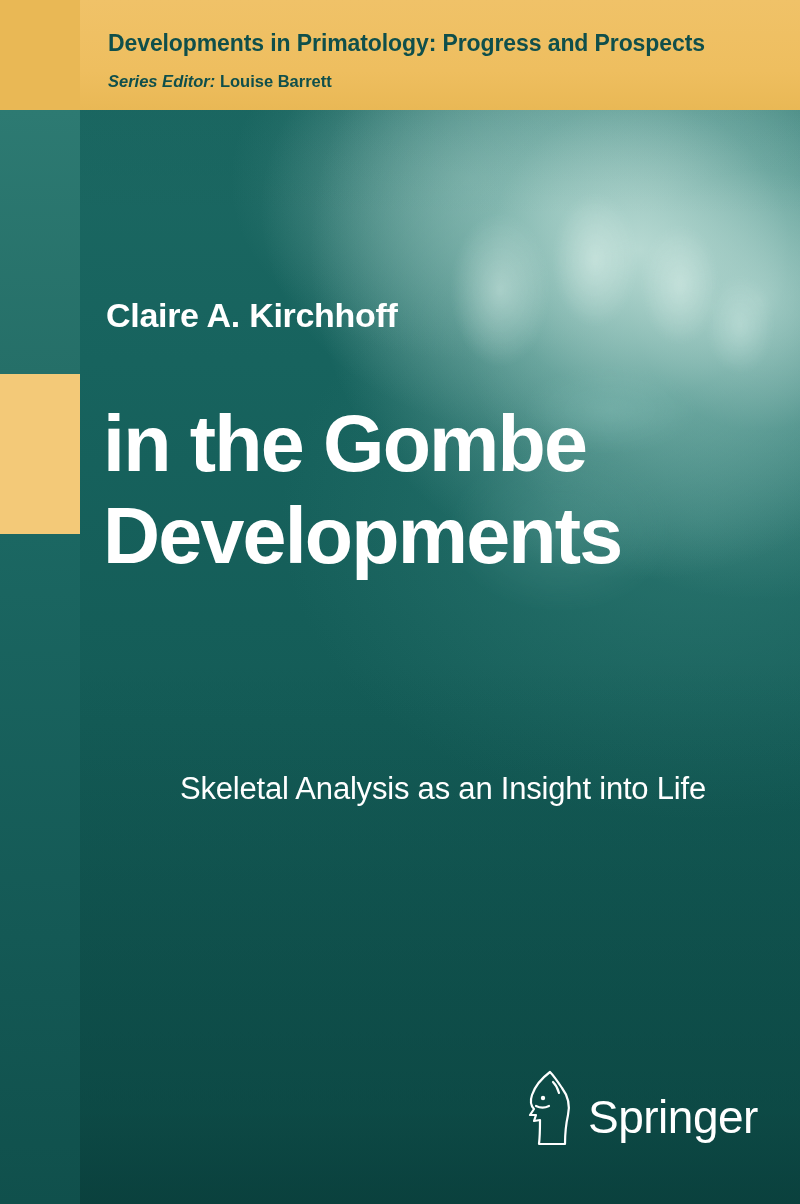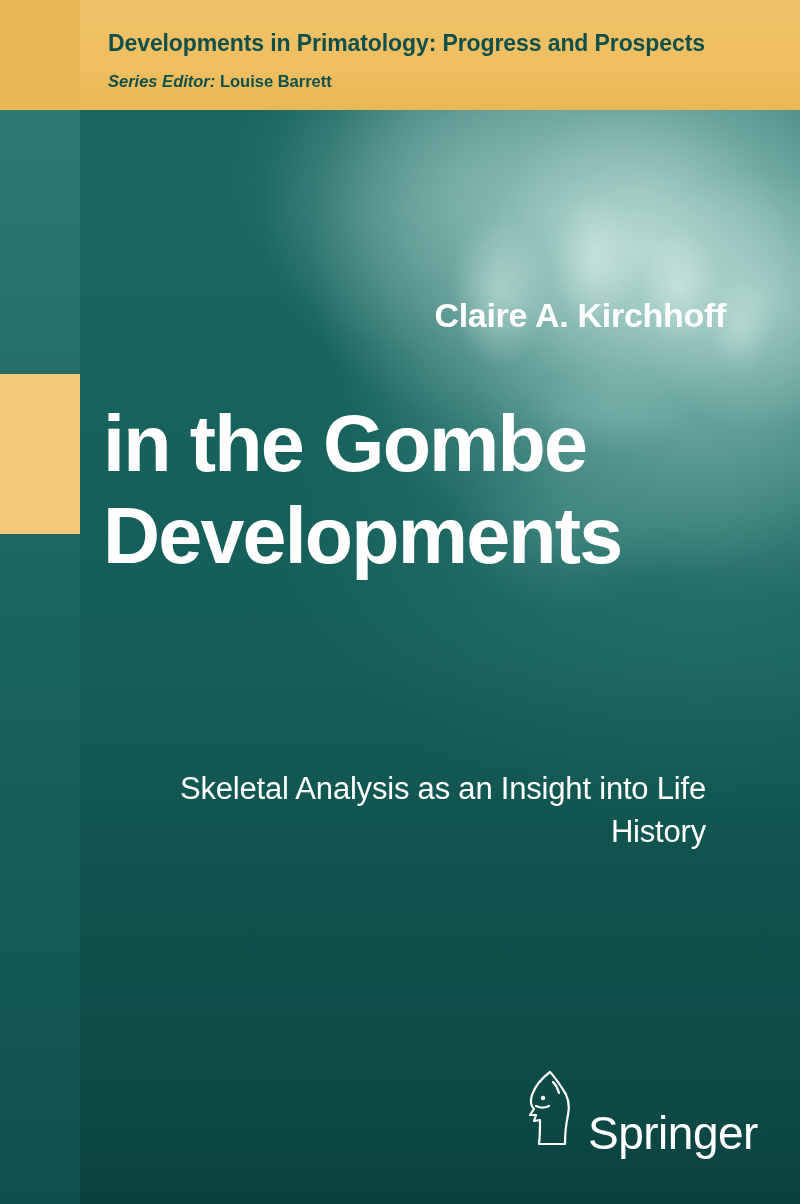--- a/index.html
+++ b/index.html
@@ -128,21 +128,20 @@
 
   
   .author {
     position: absolute;
     left: 106px; top: 296px;
     width: 620px;
     font-size: 34px;
     font-weight: bold;
     color: #ffffff;
     letter-spacing: -0.3px;
-    text-align: right;
   }
   .title {
     position: absolute;
     left: 103px; top: 398px;
     width: 640px;
     font-size: 79px;
     font-weight: bold;
     line-height: 1.16;
     color: #ffffff;
     letter-spacing: -1.8px;
@@ -166,21 +165,21 @@
     left: 520px; top: 1068px;
     width: 225px; height: 90px;
   }
   .publisher-mark {
     position: absolute;
     left: 0; top: 0;
     width: 62px; height: 84px;
   }
   .publisher-name {
     position: absolute;
-    left: 68px; top: 38px;
+    left: 68px; top: 22px;
     font-size: 46px;
     font-weight: normal;
     color: #ffffff;
     letter-spacing: -0.5px;
   }
 </style>
 </head>
 <body>
 
 <div class="cover">
@@ -209,21 +208,20 @@
 
   <div class="author">Claire A. Kirchhoff</div>
 
   <div class="title">
     <span class="line">in the Gombe</span>
     <span class="line">Developments</span>
   </div>
 
   <div class="subtitle">
     <span class="line">Skeletal Analysis as an Insight into Life</span>
-    <span class="line">History</span>
   </div>
 
   <div class="publisher">
     <svg class="publisher-mark" viewBox="0 0 62 84">
       <g fill="none" stroke="#ffffff" stroke-width="2.2" stroke-linejoin="round" stroke-linecap="round">
         <path d="M30 4 C22 10 15 18 12 27 C10 33 11 38 14 41 L10 47 L16 47 L14 53 L20 52 C20 60 20 68 19 76 L45 76 C45 66 46 56 48 47 C50 38 48 28 42 20 C38 14 34 8 30 4 Z"></path>
         <circle cx="23" cy="30" r="2.2" fill="#ffffff" stroke="none"></circle>
         <path d="M16 38 C20 40 25 40 29 38"></path>
         <path d="M33 14 C36 17 38 21 39 25"></path>
       </g>

